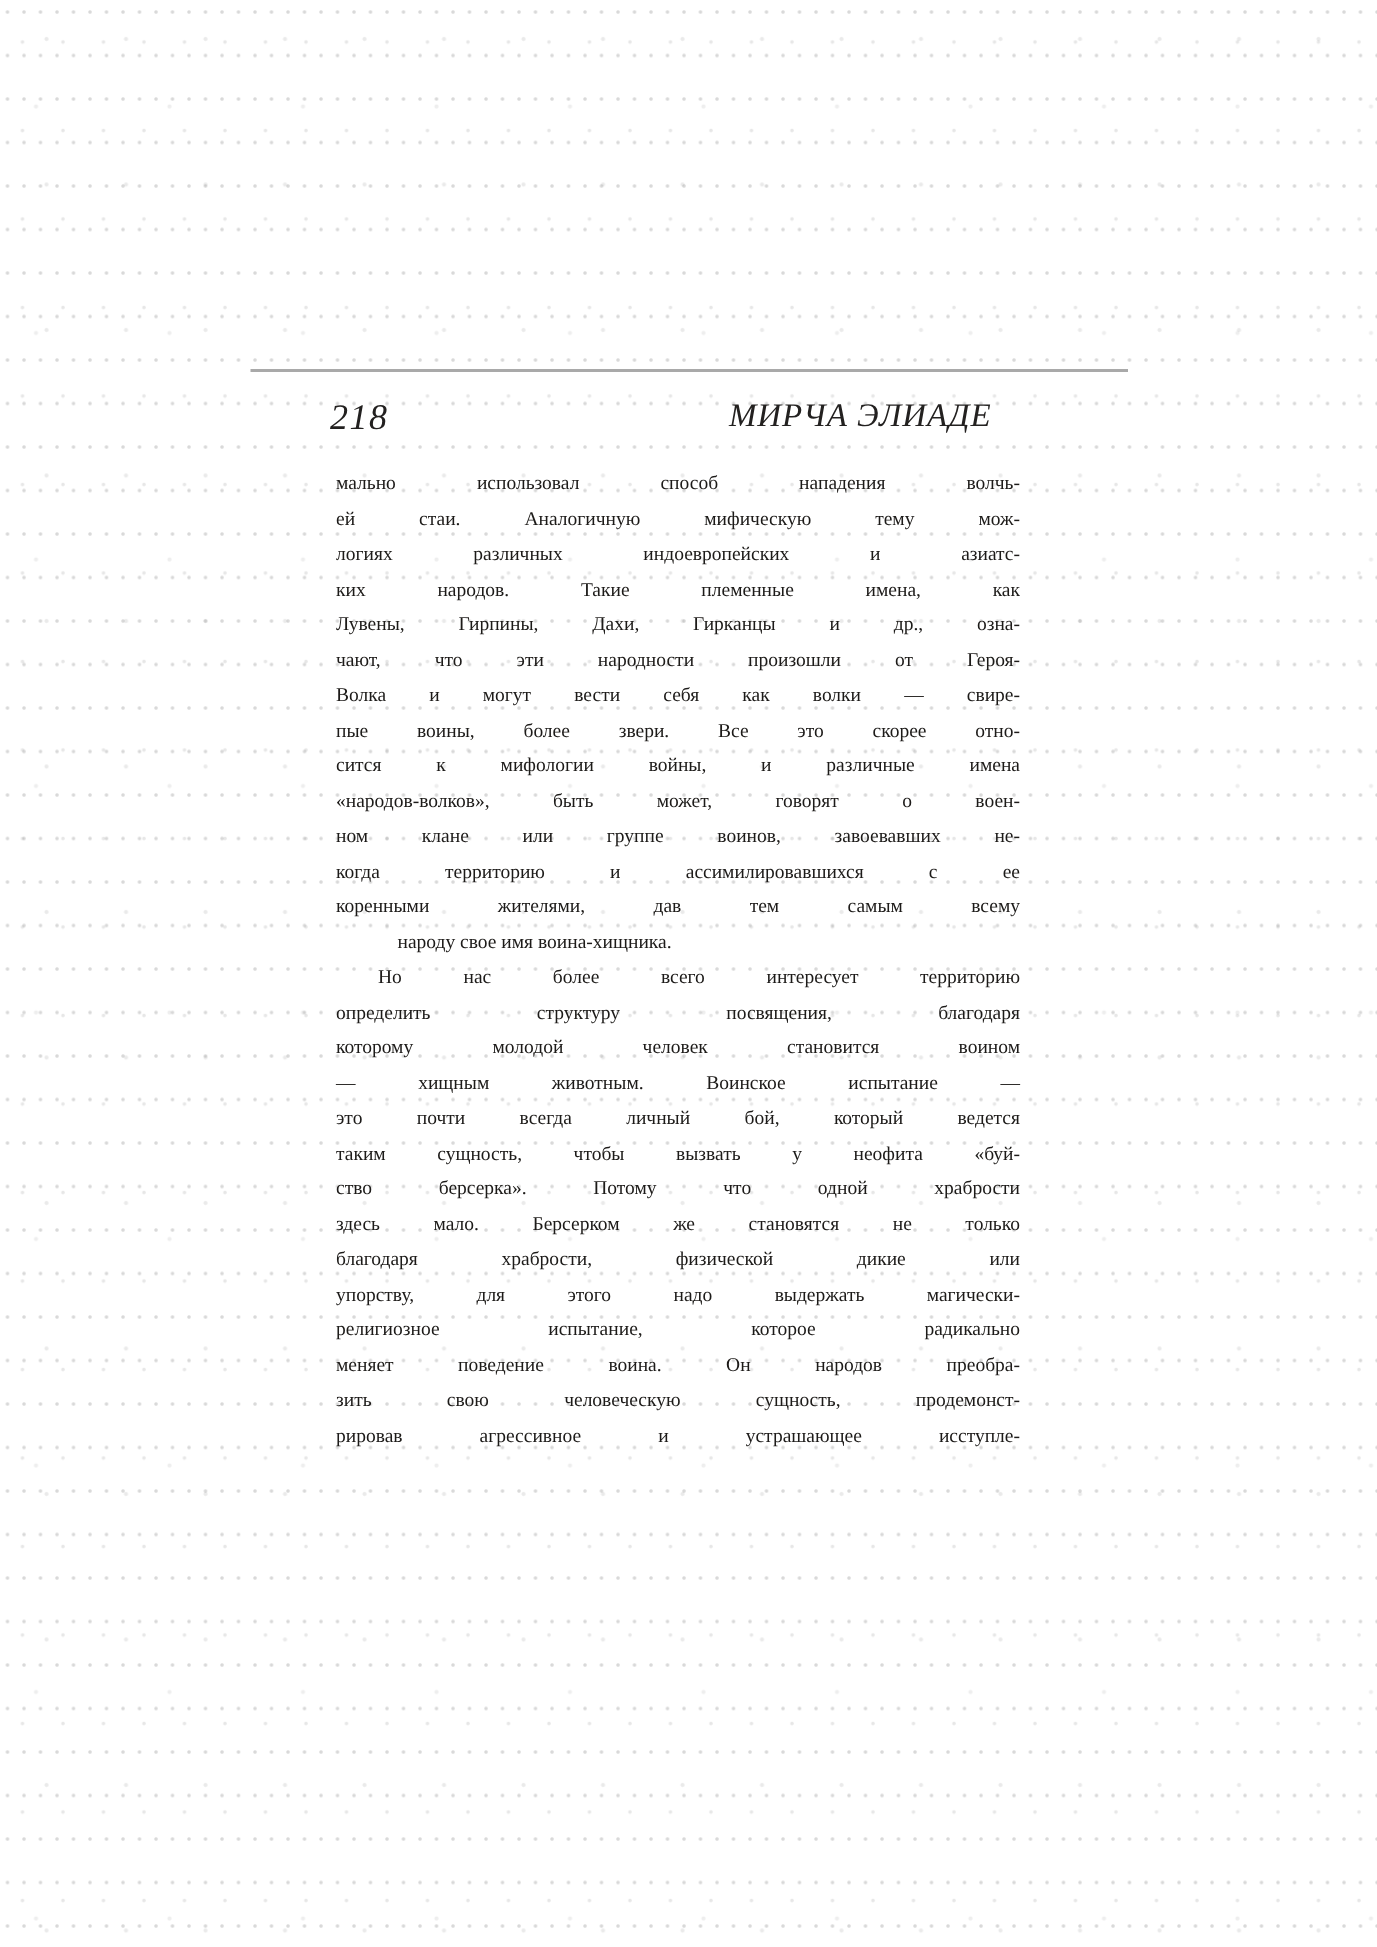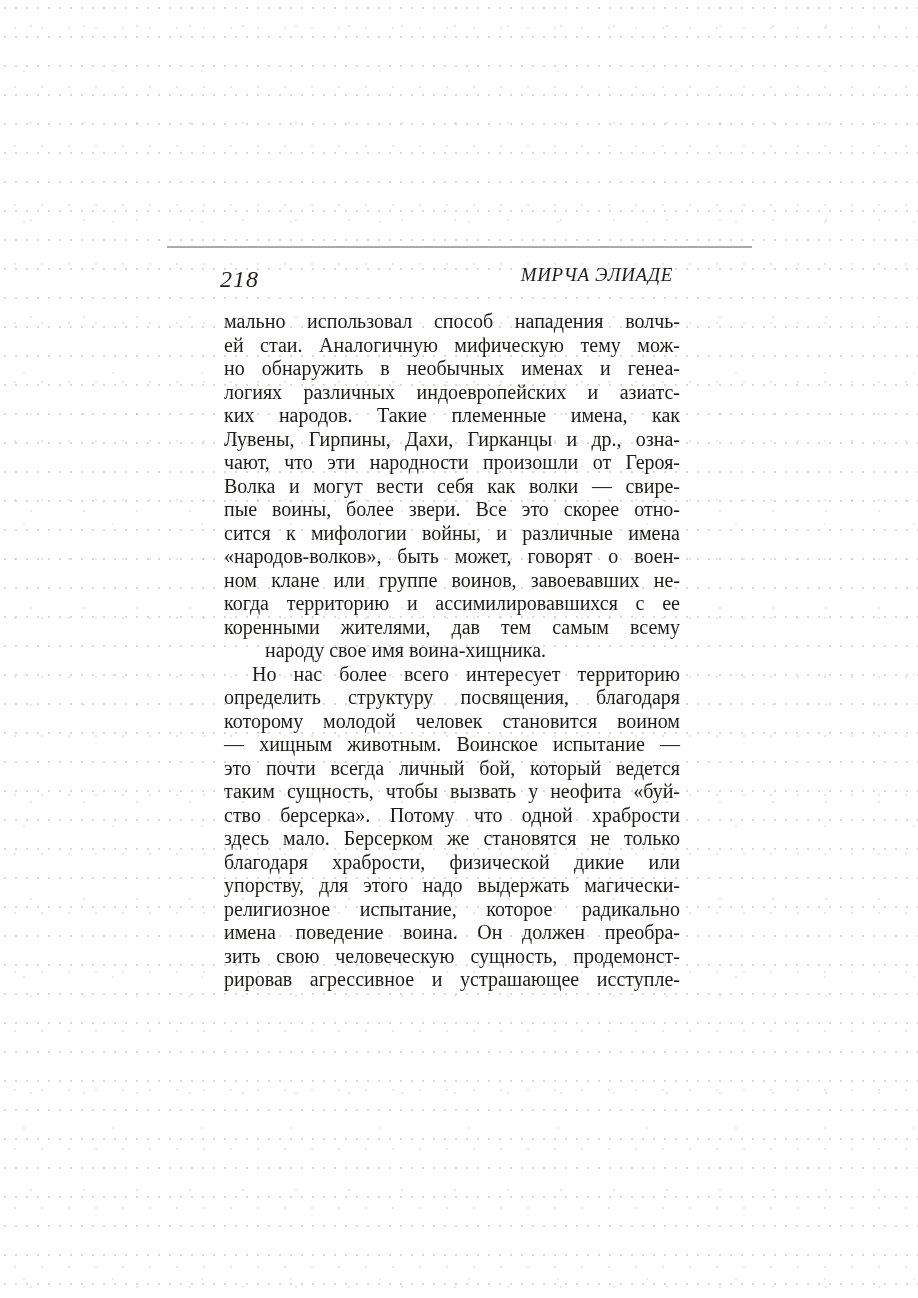--- a/index.html
+++ b/index.html
@@ -37,34 +37,34 @@
     position: absolute;
     left: 220px;
     top: 266px;
     font-size: 24px;
     font-style: italic;
     letter-spacing: 1px;
     color: #232120;
   }
   .running-title {
     position: absolute;
-    right: 245px;
+    right: 257px;
     top: 264px;
-    font-size: 19px;
+    font-size: 22px;
     font-style: italic;
     font-weight: 500;
     letter-spacing: 0.6px;
     color: #232120;
   }
   .body-text {
     position: absolute;
     left: 224px;
     top: 310px;
     width: 456px;
-    font-size: 20px;
+    font-size: 13px;
     line-height: 23.5px;
     color: #1d1b19;
   }
   .line {
     text-align: justify;
     text-align-last: justify;
     height: 23.5px;
     overflow: visible;
   }
   .line.para-end {
@@ -82,21 +82,20 @@
 
   <div class="header-rule"></div>
 
   <div class="page-number">218</div>
 
   <div class="running-title">МИРЧА ЭЛИАДЕ</div>
 
   <div class="body-text">
     <div class="line">мально использовал способ нападения волчь-</div>
     <div class="line">ей стаи. Аналогичную мифическую тему мож-</div>
-    <div class="line">но обнаружить в необычных именах и генеа-</div>
     <div class="line">логиях различных индоевропейских и азиатс-</div>
     <div class="line">ких народов. Такие племенные имена, как</div>
     <div class="line">Лувены, Гирпины, Дахи, Гирканцы и др., озна-</div>
     <div class="line">чают, что эти народности произошли от Героя-</div>
     <div class="line">Волка и могут вести себя как волки — свире-</div>
     <div class="line">пые воины, более звери. Все это скорее отно-</div>
     <div class="line">сится к мифологии войны, и различные имена</div>
     <div class="line">«народов-волков», быть может, говорят о воен-</div>
     <div class="line">ном клане или группе воинов, завоевавших не-</div>
     <div class="line">когда территорию и ассимилировавшихся с ее</div>
@@ -106,18 +105,18 @@
     <div class="line">определить структуру посвящения, благодаря</div>
     <div class="line">которому молодой человек становится воином</div>
     <div class="line">— хищным животным. Воинское испытание —</div>
     <div class="line">это почти всегда личный бой, который ведется</div>
     <div class="line">таким сущность, чтобы вызвать у неофита «буй-</div>
     <div class="line">ство берсерка». Потому что одной храбрости</div>
     <div class="line">здесь мало. Берсерком же становятся не только</div>
     <div class="line">благодаря храбрости, физической дикие или</div>
     <div class="line">упорству, для этого надо выдержать магически-</div>
     <div class="line">религиозное испытание, которое радикально</div>
-    <div class="line">имена поведение воина. Он должен преобра-</div>
+    <div class="line">меняет поведение воина. Он народов преобра-</div>
     <div class="line">зить свою человеческую сущность, продемонст-</div>
     <div class="line">рировав агрессивное и устрашающее исступле-</div>
   </div>
 
 </div>
 
 </body></html>

